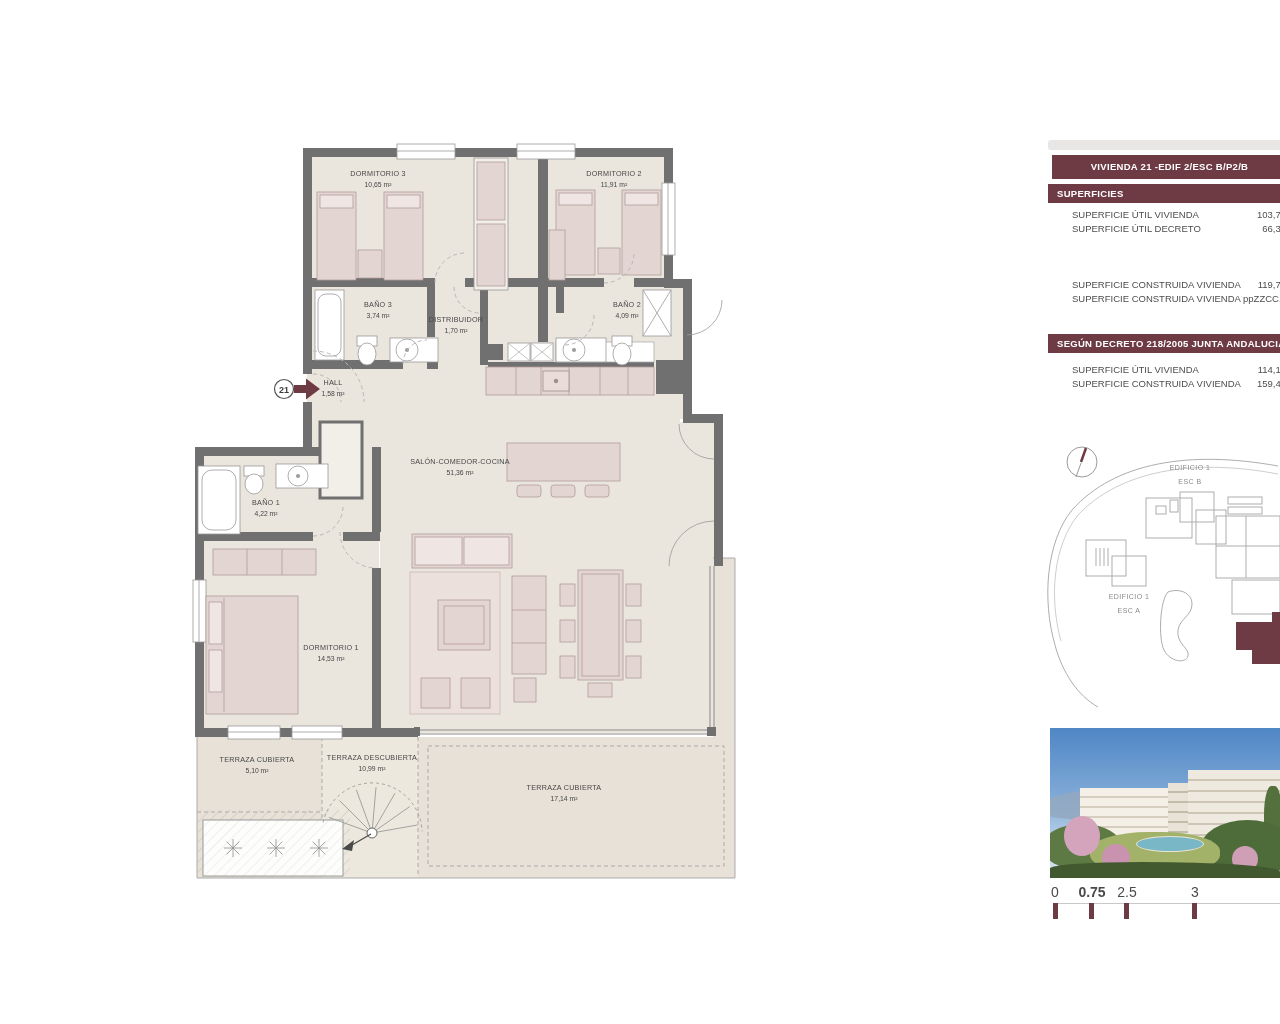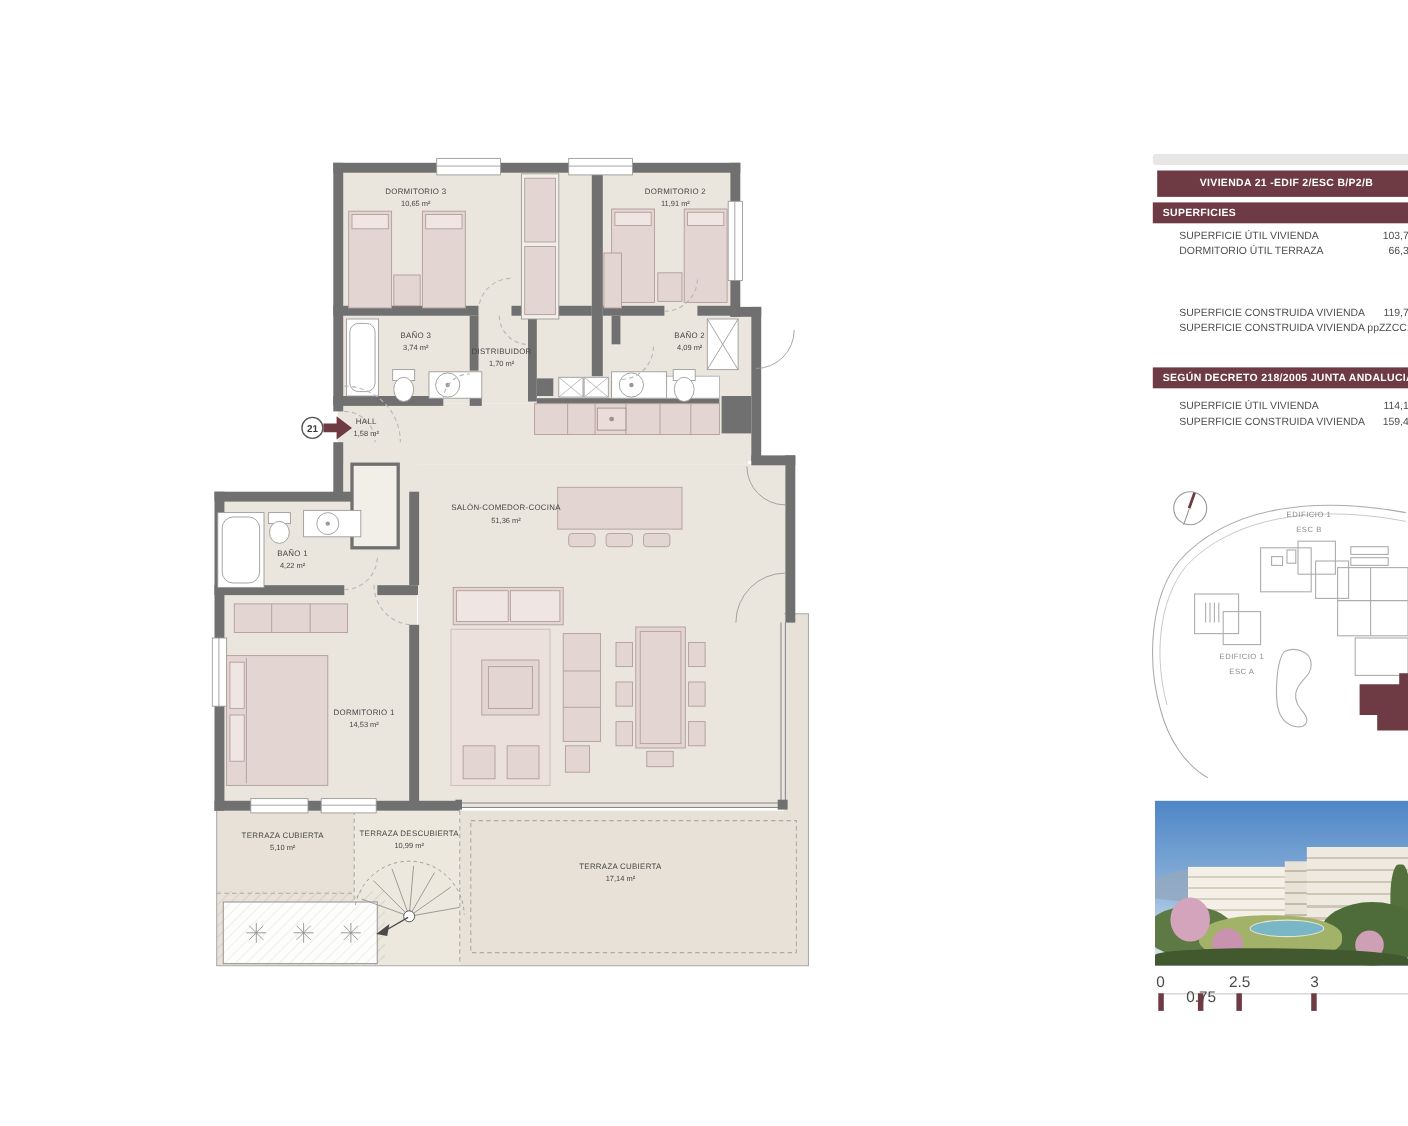--- a/index.html
+++ b/index.html
@@ -328,21 +328,21 @@
 
   <div class="abs panel-topbar"></div>
   <div class="abs panel-title">VIVIENDA 21 -EDIF 2/ESC B/P2/B</div>
   <div class="abs panel-h" style="top:184px;">SUPERFICIES</div>
 
   <div class="abs prow" style="top:209px;">
     <span>SUPERFICIE ÚTIL VIVIENDA</span>
     <span class="v">103,78</span>
   </div>
   <div class="abs prow" style="top:223px;">
-    <span>DORMITORIO ÚTIL TERRAZA</span>
+    <span>SUPERFICIE ÚTIL DECRETO</span>
     <span class="v">66,36</span>
   </div>
   <div class="abs prow" style="top:279px;">
     <span>SUPERFICIE CONSTRUIDA VIVIENDA</span>
     <span class="v">119,74</span>
   </div>
   <div class="abs prow" style="top:293px;">
     <span>SUPERFICIE CONSTRUIDA VIVIENDA ppZZCC</span>
     <span class="v">149,10</span>
   </div>
@@ -410,18 +410,18 @@
     <div class="bushline"></div>
   </div>
 
   <div class="abs" style="left:1048px;top:884px;width:232px;height:40px;">
     <div class="abs sb-line" style="left:5px;top:19px;width:227px;"></div>
     <div class="abs sb-tick" style="left:5px;top:19px;"></div>
     <div class="abs sb-tick" style="left:41px;top:19px;"></div>
     <div class="abs sb-tick" style="left:76px;top:19px;"></div>
     <div class="abs sb-tick" style="left:144px;top:19px;"></div>
     <div class="abs sb-num" style="left:1px;top:0;width:12px;">0</div>
-    <div class="abs sb-num" style="left:27px;top:14px;width:34px;">0.75</div>
+    <div class="abs sb-num" style="left:27px;top:0;width:34px;font-weight:bold;">0.75</div>
     <div class="abs sb-num" style="left:65px;top:0;width:28px;">2.5</div>
     <div class="abs sb-num" style="left:139px;top:0;width:16px;">3</div>
   </div>
 
 </div>
 
 </body></html>

